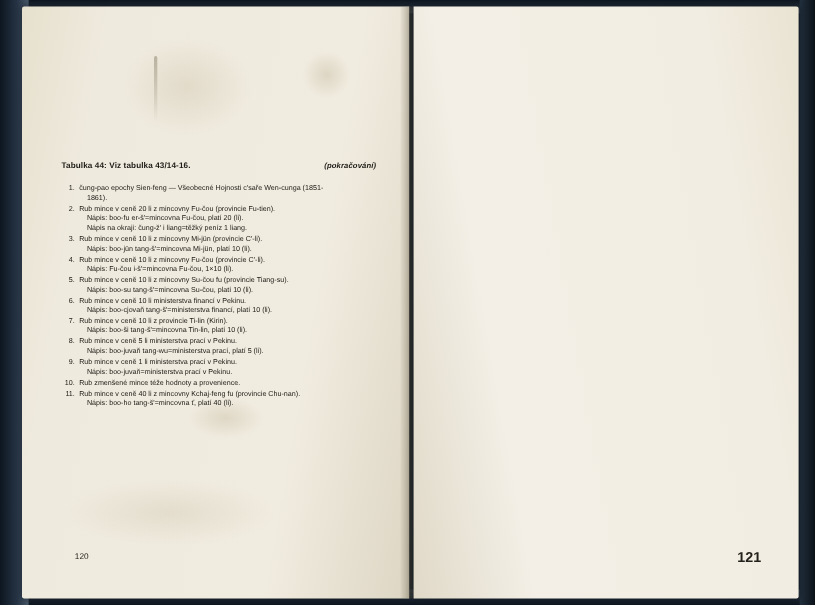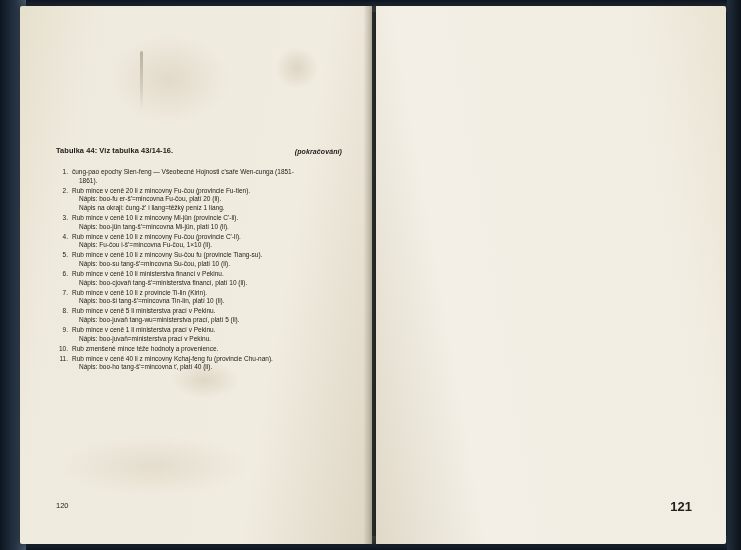--- a/index.html
+++ b/index.html
@@ -73,21 +73,21 @@
     margin-bottom:1.5px;
     font-size:6.5px;
     line-height:8.6px;
   }
   ol.items > li .num{
     position:absolute;left:0;width:12px;text-align:right;
     font-size:6.5px;
   }
   ol.items > li .l2{display:block;padding-left:7px;}
   .pg-left{
-    position:absolute;left:36px;bottom:34px;
+    position:absolute;left:48px;bottom:34px;
     font-size:7.5px;font-weight:normal;color:#23211b;
   }
   
   .blotch{position:absolute;border-radius:50%;}
   .pg-right{
     position:absolute;right:34px;bottom:30px;
     font-size:13px;font-weight:bold;color:#23211b;
   }
 </style>
 </head>

